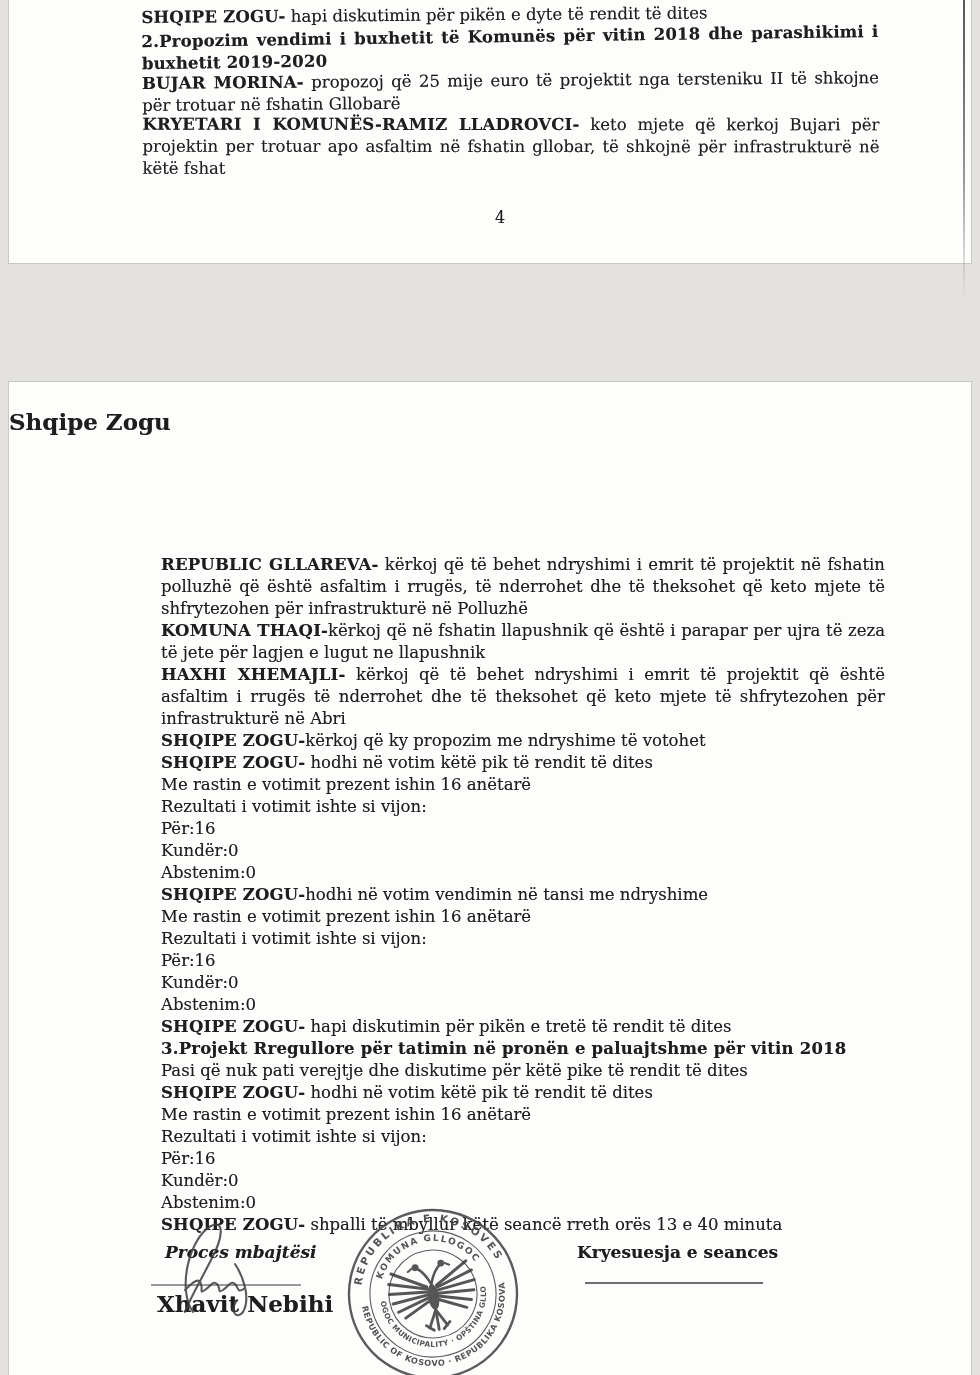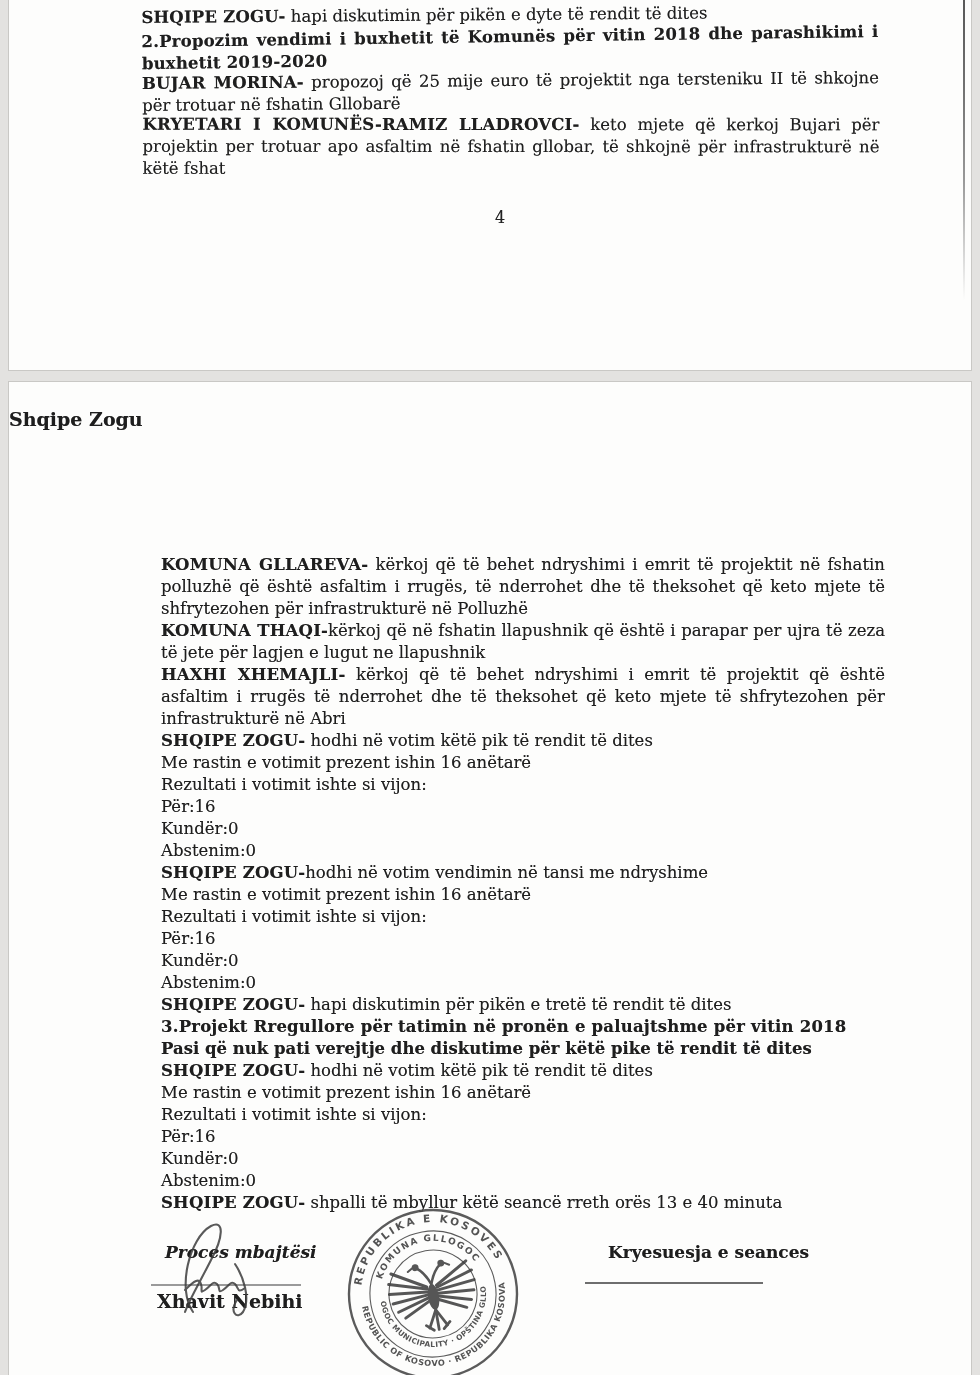--- a/index.html
+++ b/index.html
@@ -5,21 +5,21 @@
   html,body{margin:0;padding:0;}
   body{
     width:980px;height:1375px;overflow:hidden;position:relative;
     background:#e3e2e0;
     font-family:"DejaVu Serif","Liberation Serif",serif;
   }
   .page{
     position:absolute;left:8px;width:964px;background:#fdfdfc;
     border:1px solid #c9c8c5;box-sizing:border-box;
   }
-  #page1{top:0;height:371px;border-top:none;}
+  #page1{top:0;height:264px;border-top:none;}
   #page2{top:381px;height:1000px;overflow:hidden;}
   .para{
     margin:0;text-align:justify;
     font-size:16.5px;line-height:22px;color:#1e1e1e;
     text-shadow:0 0 .5px rgba(30,30,30,.5);
   }
   .para strong{font-weight:bold;letter-spacing:.2px;}
   #page1-content{position:absolute;left:133px;top:4px;width:737px;transform:rotate(-0.45deg);}
   #page1-content .para:nth-child(2){transform:rotate(-0.35deg);font-weight:bold;}
   #page1-content .para:nth-child(4){transform:rotate(0.5deg);}
@@ -32,53 +32,54 @@
   .scan-line-artifact{
     position:absolute;right:6px;top:0;width:2px;height:300px;
     background:linear-gradient(#222 0%,#444 30%,#777 60%,rgba(120,120,120,0) 100%);
     opacity:.75;
   }
   .sig-title{
     position:absolute;font-size:17px;font-weight:bold;color:#1e1e1e;
     text-shadow:0 0 .5px rgba(30,30,30,.5);white-space:nowrap;
   }
   .sig-name{
-    position:absolute;font-size:19px;font-weight:bold;color:#1e1e1e;
+    position:absolute;font-size:23px;font-weight:bold;color:#1e1e1e;
     text-shadow:0 0 .5px rgba(30,30,30,.5);white-space:nowrap;
   }
   .sig-line{position:absolute;height:2px;background:#6a6a6a;opacity:.85;}
   #sig-left-line{left:142px;top:902px;width:150px;background:#888;height:1.5px;}
   #sig-right-line{left:576px;top:900px;width:178px;background:#555;}
   #sig-left-title{left:156px;top:860px;font-style:italic;}
   #sig-left-name{left:148px;top:908px;}
   #sig-right-block{position:absolute;left:568px;top:860px;width:200px;text-align:center;}
-  #sig-right-title{position:static;display:block;margin-left:31px;}
+  #sig-right-title{position:static;display:block;}
   #sig-right-name{position:static;display:block;margin-top:26px;}
   #signature-scribble{position:absolute;left:150px;top:838px;}
   #municipal-seal{position:absolute;left:334px;top:822px;}
 </style>
 </head>
 <body>
 
 <div class="page" id="page1">
   <div id="page1-content">
       <p class="para"><strong>SHQIPE ZOGU-</strong> hapi diskutimin për pikën e dyte të rendit të dites</p>
       <p class="para"><strong>2.Propozim vendimi i buxhetit të Komunës për vitin 2018 dhe parashikimi i buxhetit 2019-2020</strong></p>
       <p class="para"><strong>BUJAR MORINA-</strong> propozoj që 25 mije euro të projektit nga tersteniku II të shkojne për trotuar në fshatin Gllobarë</p>
       <p class="para"><strong>KRYETARI I KOMUNËS-RAMIZ LLADROVCI-</strong> keto mjete që kerkoj Bujari për projektin per trotuar apo asfaltim në fshatin gllobar, të shkojnë për infrastrukturë në këtë fshat</p>
     </div>
   <div class="page-number">4</div>
   <div class="scan-line-artifact"></div>
 </div>
 
 <div class="page" id="page2">
   <div id="page2-content">
-      <p class="para"><strong>KOMUNA GLLAREVA-</strong> kërkoj që të behet ndryshimi i emrit të projektit në fshatin polluzhë që është asfaltim i rrugës, të nderrohet dhe të theksohet që keto mjete të shfrytezohen për infrastrukturë në Polluzhë</p>
+      <p class="para"><strong>REPUBLIC GLLAREVA-</strong> kërkoj që të behet ndryshimi i emrit të projektit në fshatin polluzhë që është asfaltim i rrugës, të nderrohet dhe të theksohet që keto mjete të shfrytezohen për infrastrukturë në Polluzhë</p>
       <p class="para"><strong>KOMUNA THAQI-</strong>kërkoj që në fshatin llapushnik që është i parapar per ujra të zeza të jete për lagjen e lugut ne llapushnik</p>
       <p class="para"><strong>HAXHI XHEMAJLI-</strong> kërkoj që të behet ndryshimi i emrit të projektit që është asfaltim i rrugës të nderrohet dhe të theksohet që keto mjete të shfrytezohen për infrastrukturë në Abri</p>
+      <p class="para"><strong>SHQIPE ZOGU-</strong>kërkoj që ky propozim me ndryshime të votohet</p>
       <p class="para"><strong>SHQIPE ZOGU-</strong> hodhi në votim këtë pik të rendit të dites</p>
       <p class="para">Me rastin e votimit prezent ishin 16 anëtarë</p>
       <p class="para">Rezultati i votimit ishte si vijon:</p>
       <p class="para">Për:16</p>
       <p class="para">Kundër:0</p>
       <p class="para">Abstenim:0</p>
       <p class="para"><strong>SHQIPE ZOGU-</strong>hodhi në votim vendimin në tansi me ndryshime</p>
       <p class="para">Me rastin e votimit prezent ishin 16 anëtarë</p>
       <p class="para">Rezultati i votimit ishte si vijon:</p>
       <p class="para">Për:16</p>

